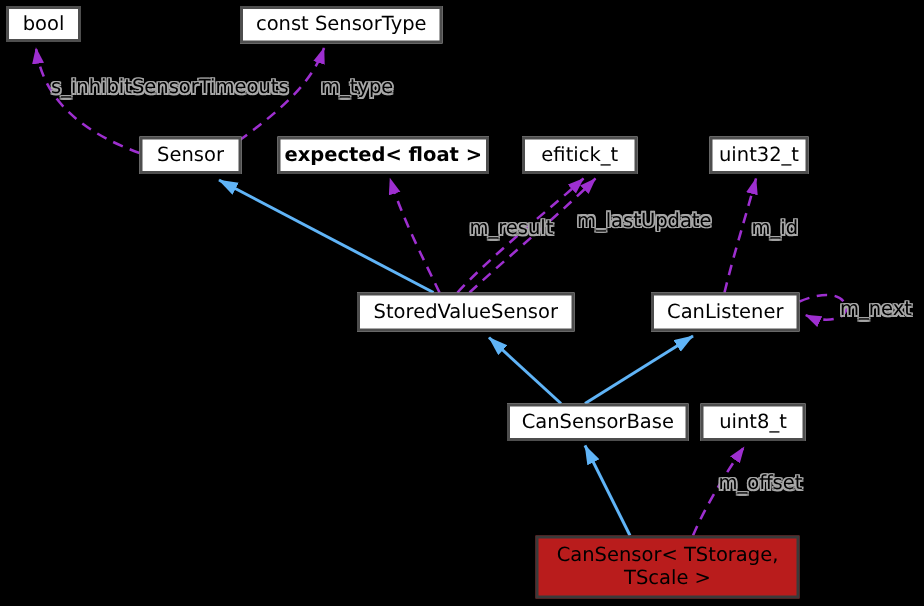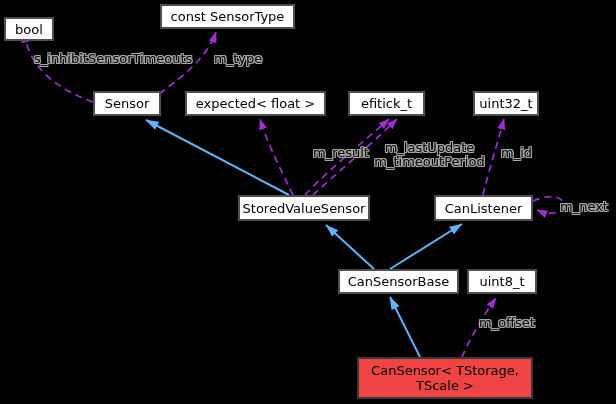--- a/index.html
+++ b/index.html
@@ -7,21 +7,21 @@
     position:relative;width:616px;height:404px;background:#000;overflow:hidden;
     font-family:"DejaVu Sans","Liberation Sans",sans-serif;
   }
   #edges{position:absolute;left:0;top:0;width:616px;height:404px;}
   .node{
     position:absolute;box-sizing:border-box;
     background:#ffffff;border:2px solid #4e4e4e;color:#000;
     display:flex;align-items:center;justify-content:center;
     font-size:13px;line-height:15px;text-align:center;white-space:nowrap;
   }
-  .node.highlight{background:#ef4444;border-color:#3a3a3a;align-items:center;}
+  .node.highlight{background:#b91c1c;border-color:#3a3a3a;align-items:center;}
   .edge-label{
     position:absolute;font-size:13px;line-height:14px;color:#000;white-space:nowrap;
     text-shadow:-1px -1px 0 #a8a8a8,1px -1px 0 #a8a8a8,-1px 1px 0 #a8a8a8,1px 1px 0 #a8a8a8,
                 -1px 0 0 #a8a8a8,1px 0 0 #a8a8a8,0 -1px 0 #a8a8a8,0 1px 0 #a8a8a8;
   }
   .edge-label.center{text-align:center;}
 </style>
 </head>
 <body>
 
@@ -45,45 +45,45 @@
     <path d="M 93 102 C 60 90, 29 70, 24 32" stroke="#9e2fd0" stroke-width="1.7" stroke-dasharray="7,5" fill="none" marker-end="url(#ap)"></path>
     <path d="M 159 94 C 185 75, 208 56, 216 32" stroke="#9e2fd0" stroke-width="1.7" stroke-dasharray="7,5" fill="none" marker-end="url(#ap)"></path>
     <path d="M 293 195 C 282 172, 268 145, 260 119" stroke="#9e2fd0" stroke-width="1.7" stroke-dasharray="7,5" fill="none" marker-end="url(#ap)"></path>
     <path d="M 305 195 C 330 168, 366 140, 389 119" stroke="#9e2fd0" stroke-width="1.7" stroke-dasharray="7,5" fill="none" marker-end="url(#ap)"></path>
     <path d="M 313 195 C 340 170, 374 142, 397 119" stroke="#9e2fd0" stroke-width="1.7" stroke-dasharray="7,5" fill="none" marker-end="url(#ap)"></path>
     <path d="M 483 195 C 489 170, 497 145, 504 119" stroke="#9e2fd0" stroke-width="1.7" stroke-dasharray="7,5" fill="none" marker-end="url(#ap)"></path>
     <path d="M 533 201 C 552 193, 563 197, 564 205 C 565 213, 550 216, 537 210" stroke="#9e2fd0" stroke-width="1.7" stroke-dasharray="7,5" fill="none" marker-end="url(#ap)"></path>
     <path d="M 462 357 C 470 338, 484 315, 496 298" stroke="#9e2fd0" stroke-width="1.7" stroke-dasharray="7,5" fill="none" marker-end="url(#ap)"></path>
   </svg>
 
-  <div class="node" style="left:4px;top:17px;width:50px;height:24px;text-align:right;">
+  <div class="node" style="left:4px;top:4px;width:50px;height:24px;text-align:right;">
     <span>bool</span>
   </div>
 
   <div class="node" style="left:160px;top:4px;width:135px;height:25px;">
     <span>const SensorType</span>
   </div>
 
   <div class="node" style="left:93px;top:91px;width:68px;height:25px;">
     <span>Sensor</span>
   </div>
 
-  <div class="node" style="left:185px;top:91px;width:141px;height:25px;">
+  <div class="node" style="left:185px;top:91px;width:141px;height:25px;font-weight:bold;">
     <span>expected&lt; float &gt;</span>
   </div>
 
   <div class="node" style="left:348px;top:91px;width:77px;height:25px;text-align:right;">
     <span>efitick_t</span>
   </div>
 
   <div class="node" style="left:473px;top:91px;width:66px;height:25px;">
     <span>uint32_t</span>
   </div>
 
-  <div class="node" style="left:238px;top:195px;width:132px;height:26px;">
+  <div class="node" style="left:238px;top:195px;width:145px;height:26px;">
     <span>StoredValueSensor</span>
   </div>
 
   <div class="node" style="left:434px;top:195px;width:99px;height:26px;">
     <span>CanListener</span>
   </div>
 
   <div class="node" style="left:322px;top:269px;width:121px;height:25px;margin-left:16px;">
     <span>CanSensorBase</span>
   </div>
@@ -98,21 +98,20 @@
   </div>
 
   <span class="edge-label" style="left:34px;top:52px;">s_inhibitSensorTimeouts</span>
 
   <span class="edge-label" style="left:214px;top:52px;">m_type</span>
 
   <span class="edge-label" style="left:283px;top:146px;padding-left:30px;">m_result</span>
 
   <div class="edge-label center" style="left:372px;top:141px;width:115px;">
     <div>m_lastUpdate</div>
-    <div>m_timeoutPeriod</div>
   </div>
 
   <span class="edge-label" style="left:501px;top:146px;">m_id</span>
 
   <span class="edge-label" style="left:560px;top:200px;">m_next</span>
 
   <span class="edge-label" style="left:479px;top:316px;">m_offset</span>
 </div>
 
 </body></html>

